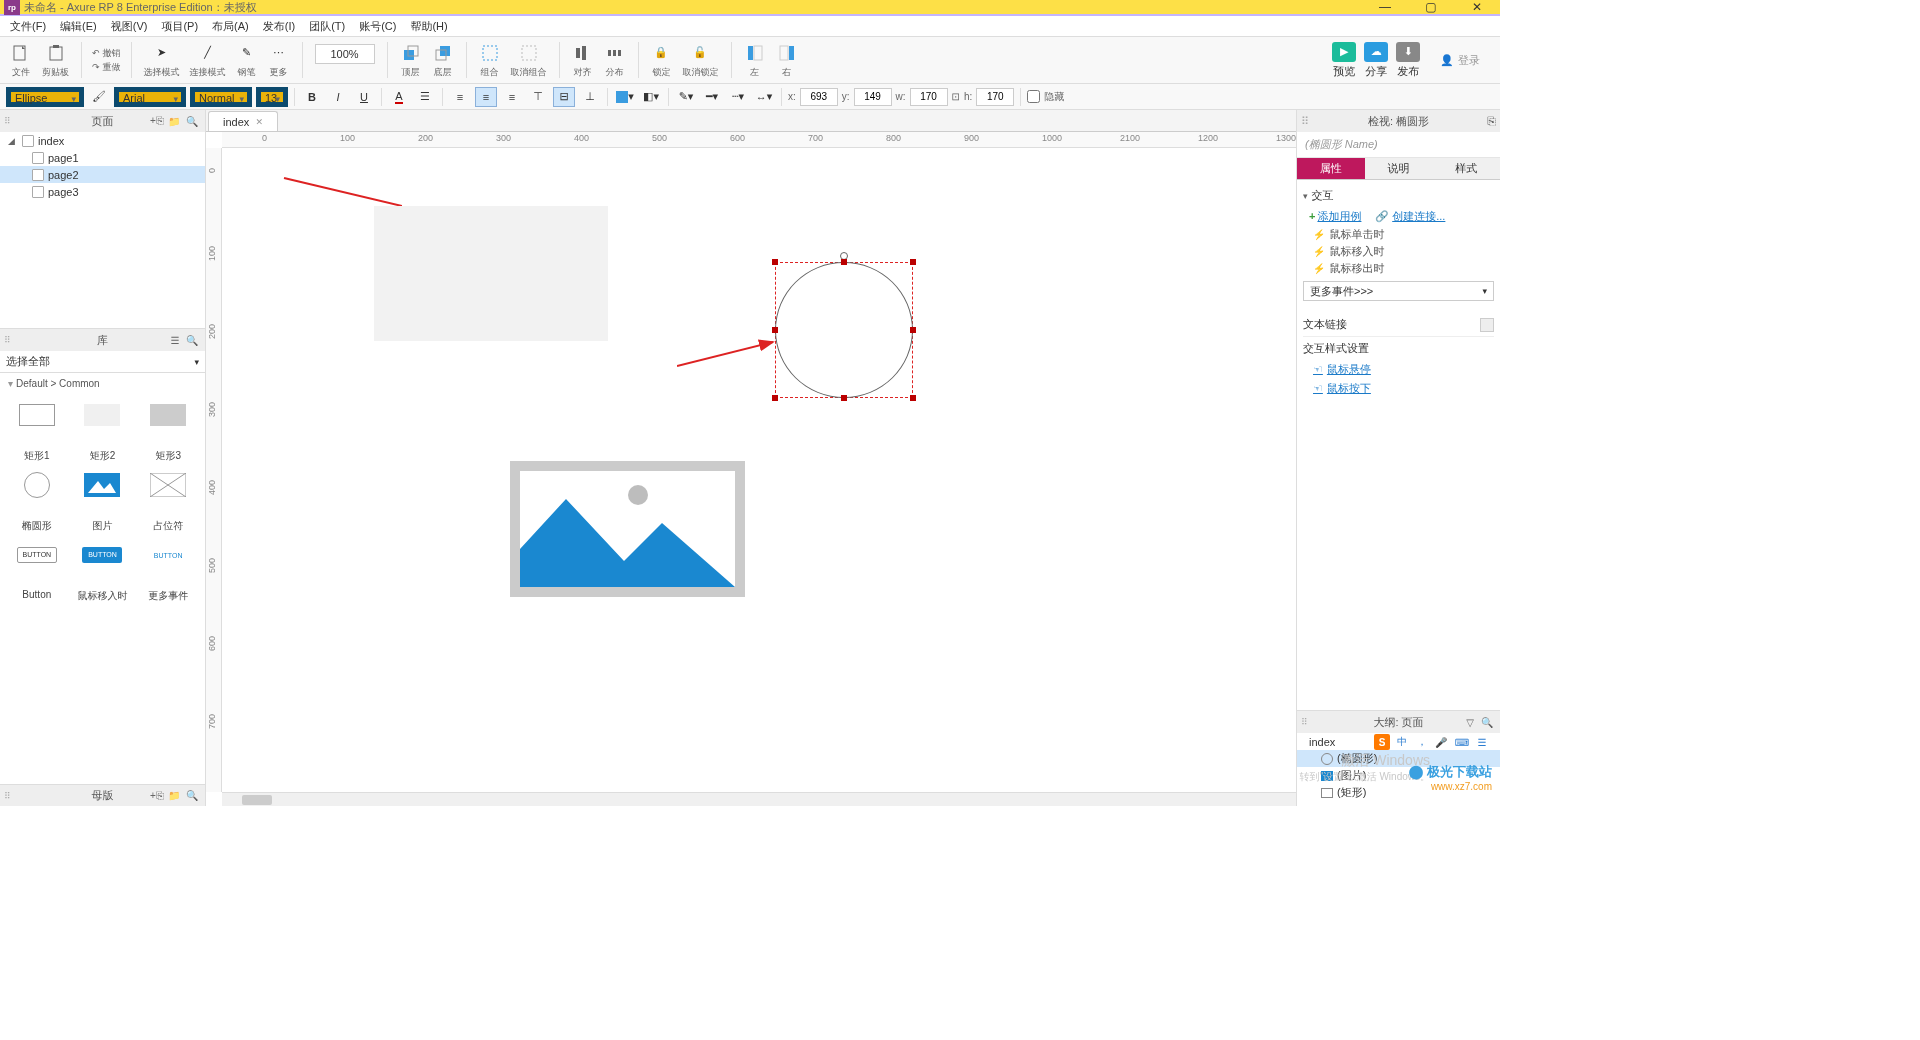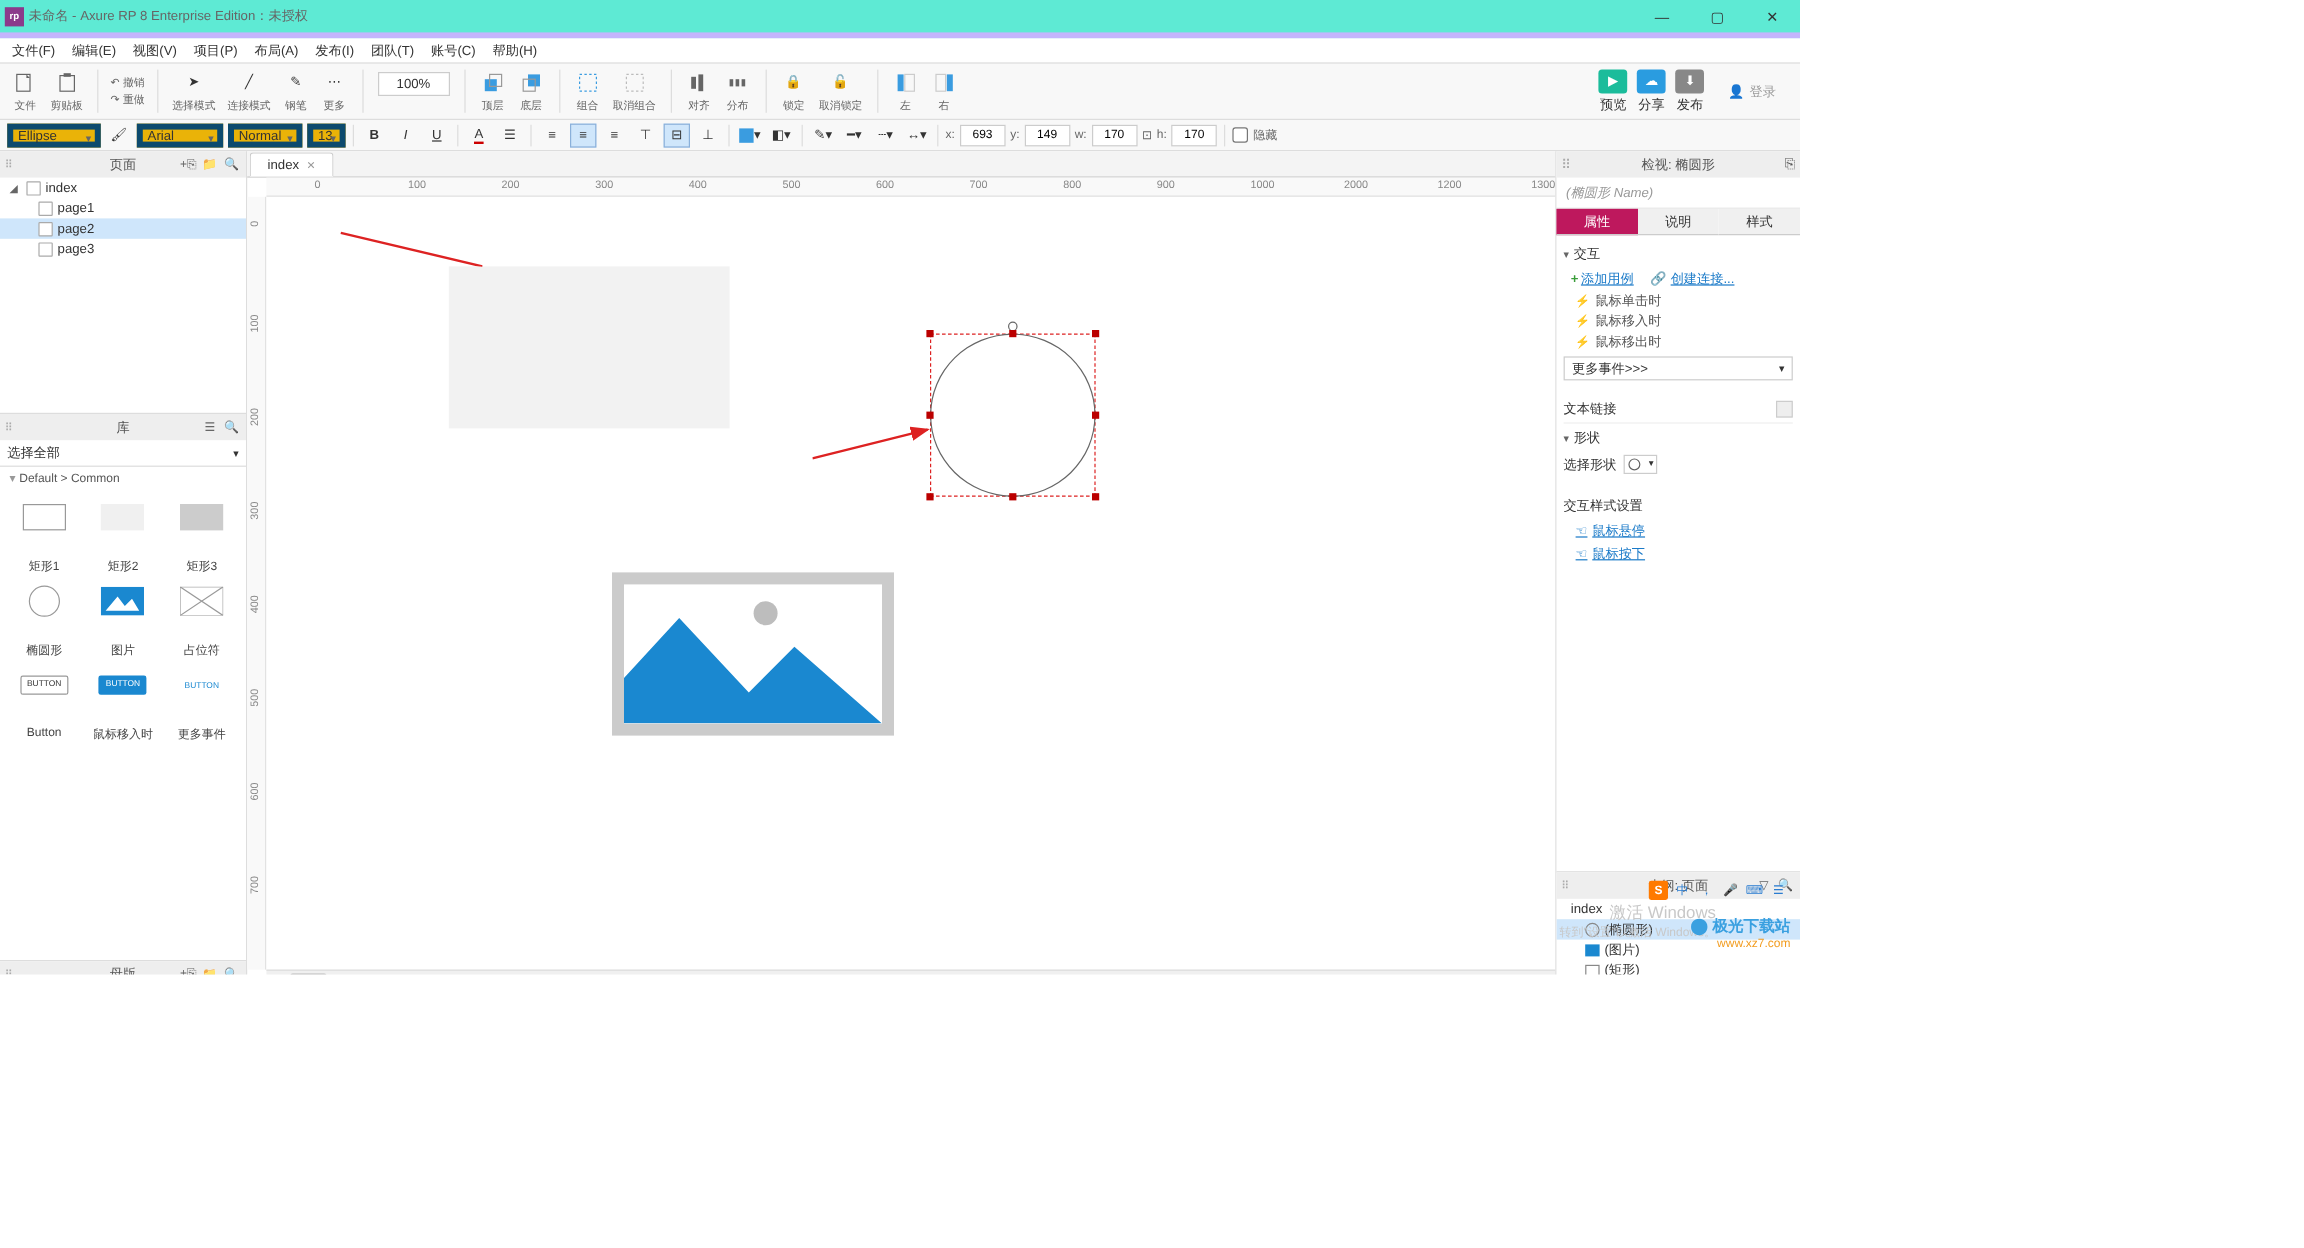--- a/index.html
+++ b/index.html
@@ -1,19 +1,19 @@
 <!DOCTYPE html>
 <html><head>
 <meta charset="utf-8">
 <style>
 * { margin: 0; padding: 0; box-sizing: border-box; font-family: "Microsoft YaHei", Arial, sans-serif; }
 body { background: #fff; overflow: hidden; width: 1500px; height: 812px; font-size: 11px; color: #333; position: relative; }
 
 
-.titlebar { height: 32px; background: #5eead4; display: flex; align-items: center; border-bottom: 5px solid #c4b5fd; }
+.titlebar { height: 16px; background: #fde047; display: flex; align-items: center; border-bottom: 2px solid #c4b5fd; }
 .titlebar .app-icon { width: 16px; height: 16px; background: #8b3a8b; margin: 0 4px; color: #fff; font-size: 8px; display: flex; align-items: center; justify-content: center; font-weight: bold; }
 .titlebar .title { font-size: 11px; color: #666; }
 .titlebar .win-controls { margin-left: auto; display: flex; }
 .titlebar .win-controls span { width: 46px; height: 22px; display: flex; align-items: center; justify-content: center; font-size: 12px; color: #333; }
 
 
 .menubar { height: 20px; background: #fff; display: flex; align-items: center; padding: 0 4px; gap: 2px; }
 .menubar span { padding: 2px 6px; font-size: 11px; cursor: pointer; }
 
 
@@ -510,21 +510,21 @@
         <span class="tick" style="left: 118px;">100</span>
         <span class="tick" style="left: 196px;">200</span>
         <span class="tick" style="left: 274px;">300</span>
         <span class="tick" style="left: 352px;">400</span>
         <span class="tick" style="left: 430px;">500</span>
         <span class="tick" style="left: 508px;">600</span>
         <span class="tick" style="left: 586px;">700</span>
         <span class="tick" style="left: 664px;">800</span>
         <span class="tick" style="left: 742px;">900</span>
         <span class="tick" style="left: 820px;">1000</span>
-        <span class="tick" style="left: 898px;">2000</span>
+        <span class="tick" style="left: 898px;">2100</span>
         <span class="tick" style="left: 976px;">1200</span>
         <span class="tick" style="left: 1054px;">1300</span>
       </div>
     <div class="ruler-v" id="ruler-v">
         <span class="tick" style="top: 20px;">0</span>
         <span class="tick" style="top: 98px;">100</span>
         <span class="tick" style="top: 176px;">200</span>
         <span class="tick" style="top: 254px;">300</span>
         <span class="tick" style="top: 332px;">400</span>
         <span class="tick" style="top: 410px;">500</span>
@@ -612,29 +612,20 @@
         <div class="event-row">
             <span class="bolt">⚡</span>
             <span>鼠标移出时</span>
           </div>
         <div class="more-events">更多事件&gt;&gt;&gt;</div>
       </div>
       <div class="txt-link-row">
           <span>文本链接</span>
           <span style="margin-left:auto;width:14px;height:14px;background:#eee;border:1px solid #ccc;"></span>
         </div>
-      <div class="sec">
-        <div class="sec-title">形状</div>
-        <div class="shape-select-row">
-            <span>选择形状</span>
-            <div class="sel-shape">
-              <span style="position:absolute;left:3px;top:2px;width:10px;height:10px;border:1px solid #666;border-radius:50%;"></span>
-            </div>
-          </div>
-      </div>
       <div style="font-size:11px;padding:4px 0;">交互样式设置</div>
       <div class="ix-style">
           <span>☜</span>
           <span>鼠标悬停</span>
         </div>
       <div class="ix-style">
           <span>☜</span>
           <span>鼠标按下</span>
         </div>
     </div>

